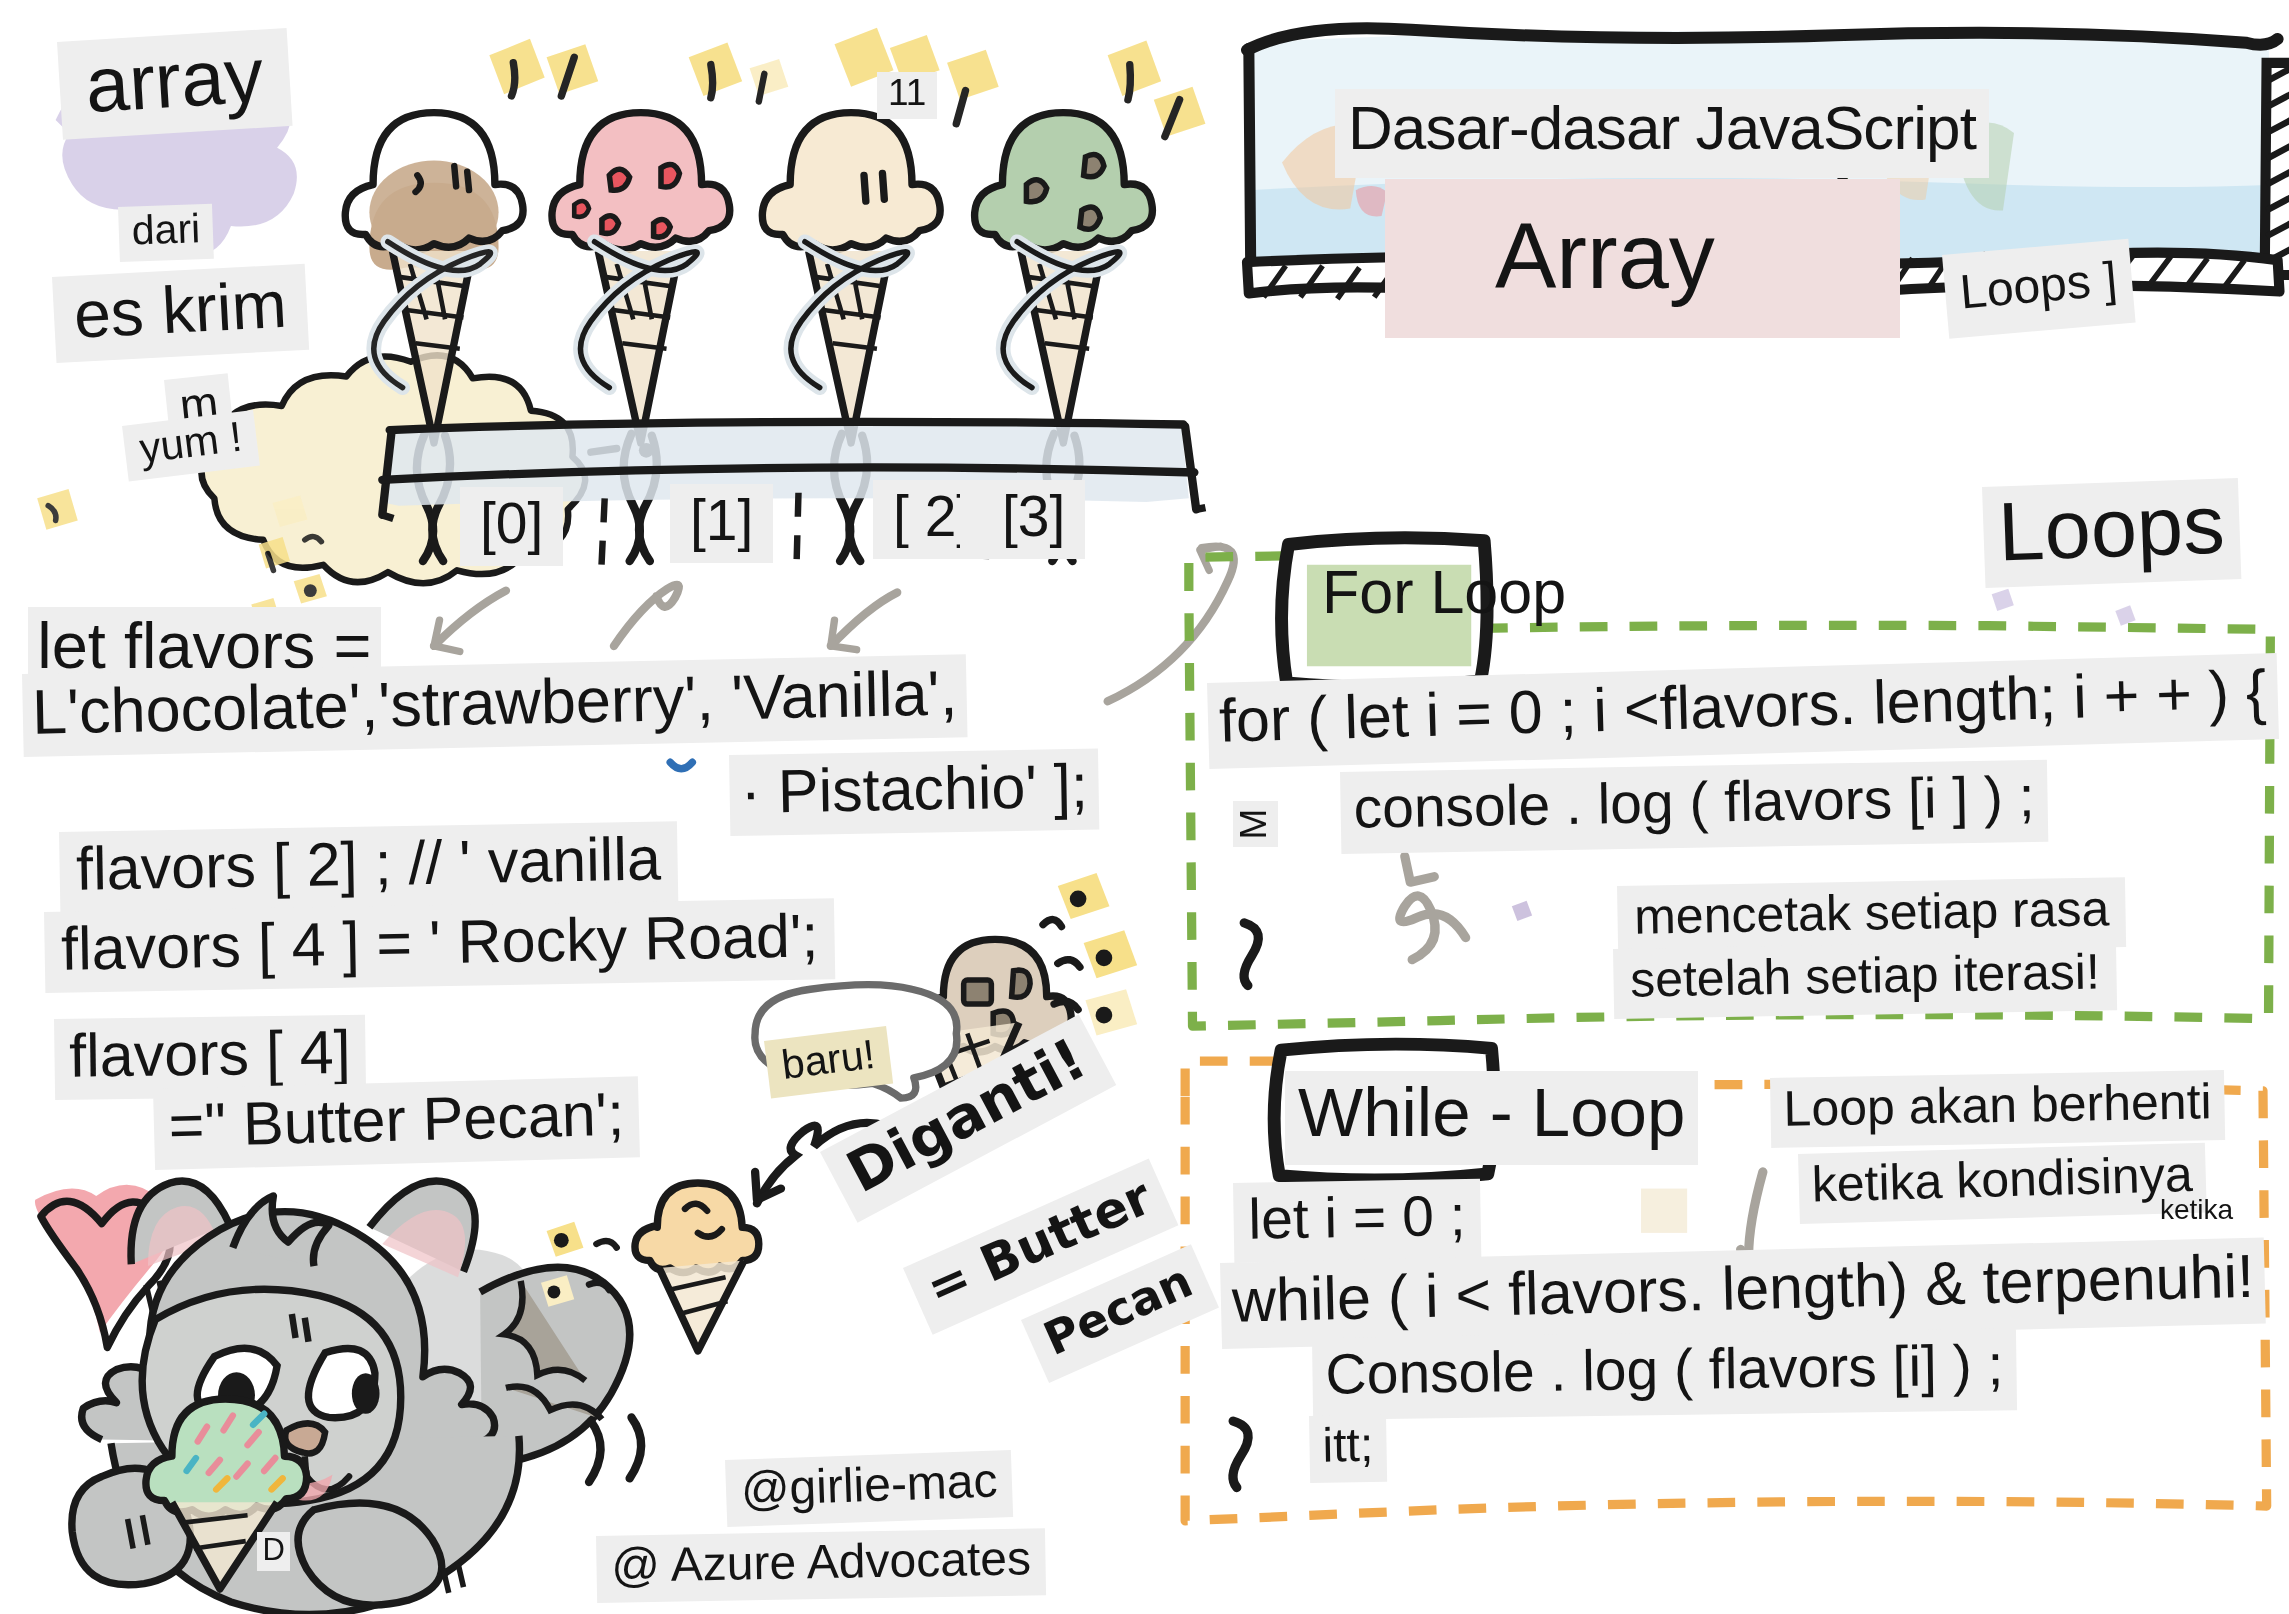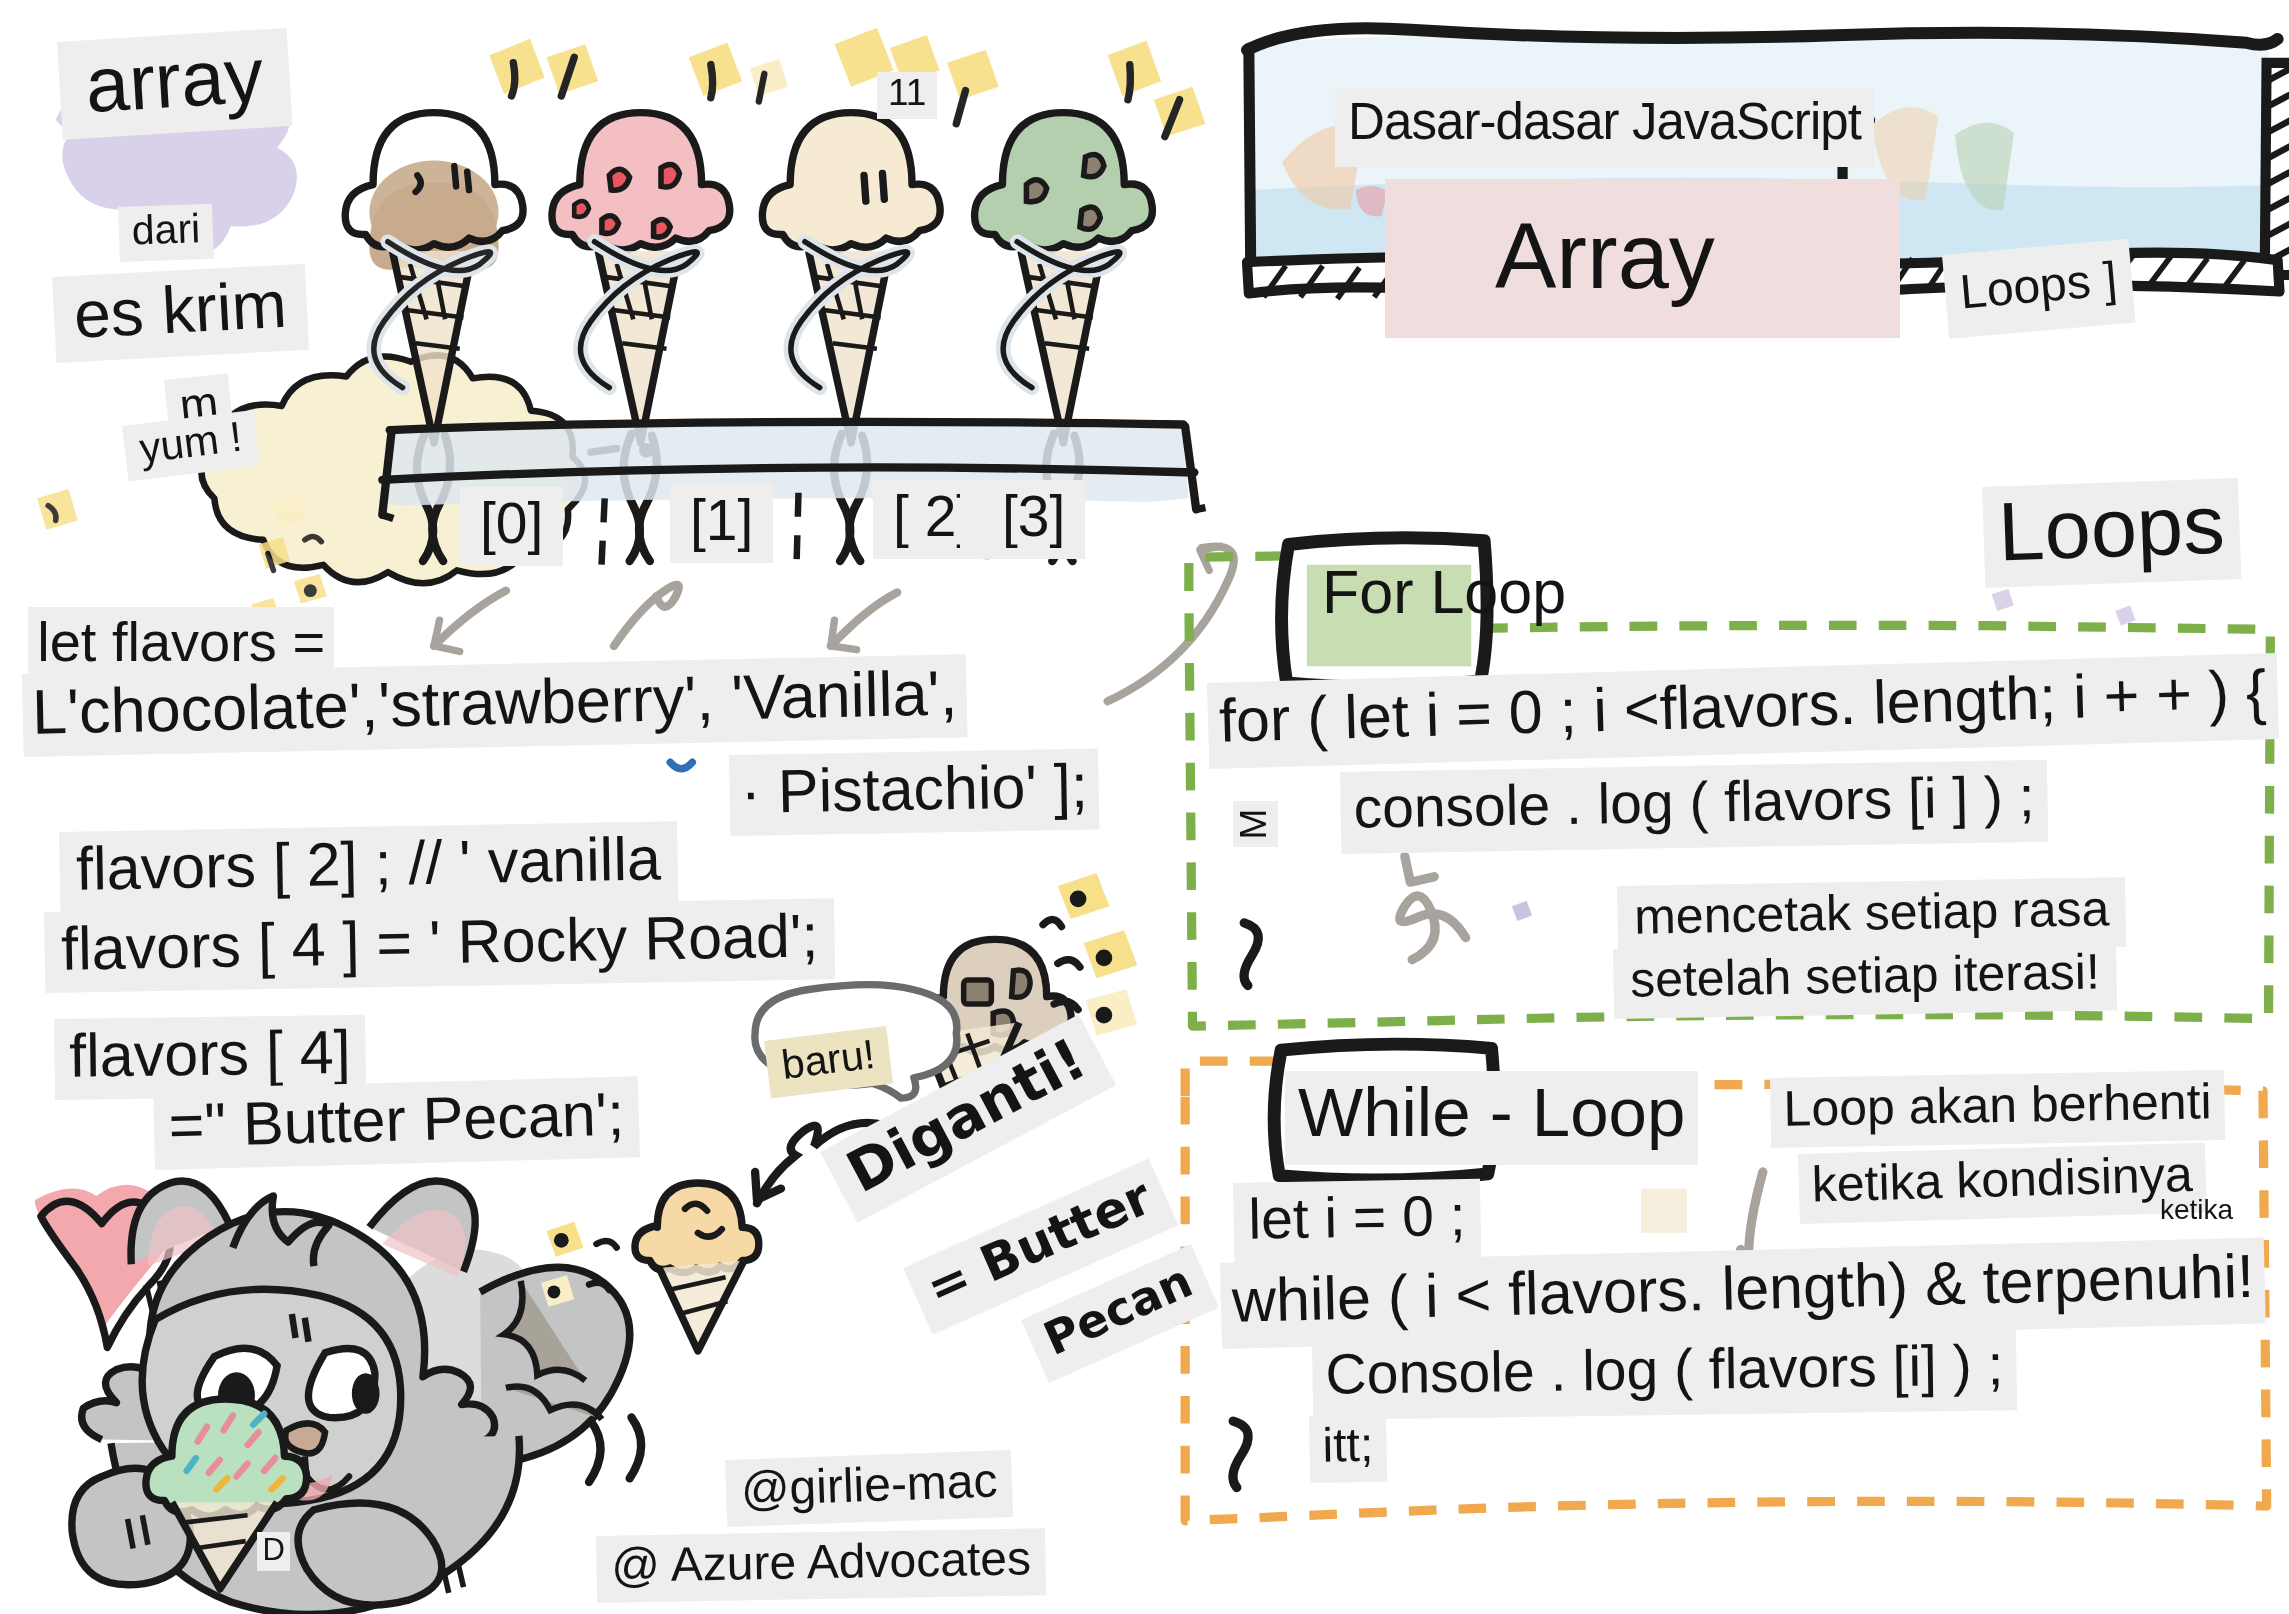--- a/index.html
+++ b/index.html
@@ -335,37 +335,37 @@
   <div class="lbl" style="left:164px;top:380px;padding:3.7px 13px 9.2px 13px;font-size:46px;transform:rotate(-6deg);">m</div>
   <div class="lbl" style="left:122px;top:426px;padding:3.7px 14.8px 9.2px 14.8px;font-size:42px;transform:rotate(-7deg);">yum !</div>
 
   <div class="lbl" style="left:877px;top:72px;padding:1.8px 11px 7.4px 11px;font-size:37px;">11</div>
 
   <div class="lbl" style="left:460px;top:487px;padding:7.4px 20px 13px 20px;font-size:57px;">[0]</div>
   <div class="lbl" style="left:670px;top:484px;padding:7.4px 20px 13px 20px;font-size:57px;">[1]</div>
   <div class="lbl" style="left:873px;top:480px;padding:7.4px 20px 13px 20px;font-size:57px;">[ 2]</div>
   <div class="lbl" style="left:960px;top:480px;padding:7.4px 20px 13px 42px;font-size:57px;">[3]</div>
 
-  <div class="lbl" style="left:28px;top:607px;padding:5.5px 9.2px 13px 9.2px;font-size:56px;">let flavors =</div>
+  <div class="lbl" style="left:28px;top:607px;padding:5.5px 9.2px 13px 9.2px;font-size:65px;">let flavors =</div>
   <div class="lbl" style="left:22px;top:674px;padding:5.5px 9.2px 13px 9.2px;font-size:63px;transform:rotate(-1.2deg);">L'chocolate','strawberry', 'Vanilla',</div>
   <div class="lbl" style="left:729px;top:755px;padding:5.5px 11px 13px 11px;font-size:61px;transform:rotate(-1deg);">· Pistachio' ];</div>
   <div class="lbl" style="left:59px;top:832px;padding:5.5px 16.6px 13px 16.6px;font-size:61px;transform:rotate(-1deg);">flavors [ 2] ; // ' vanilla</div>
   <div class="lbl" style="left:44px;top:912px;padding:5.5px 16.6px 13px 16.6px;font-size:61px;transform:rotate(-1deg);">flavors [ 4 ] = ' Rocky Road';</div>
   <div class="lbl" style="left:54px;top:1019px;padding:5.5px 14.8px 13px 14.8px;font-size:61px;transform:rotate(-0.8deg);">flavors [ 4]</div>
   <div class="lbl" style="left:153px;top:1089px;padding:5.5px 14.8px 13px 14.8px;font-size:61px;transform:rotate(-1.5deg);">=" Butter Pecan';</div>
 
   <div class="lbl" style="left:764px;top:1041px;padding:5.5px 14.8px 11px 14.8px;font-size:41px;background:#ece4c0;transform:rotate(-7deg);">baru!</div>
 
   <div class="lbl round" style="left:820px;top:1152px;padding:7.4px 16.6px 14.8px 16.6px;font-size:57px;transform:rotate(-28deg);">Diganti!</div>
   <div class="lbl round" style="left:903px;top:1268px;padding:7.4px 14.8px 14.8px 14.8px;font-size:50px;transform:rotate(-24deg);">= Butter</div>
   <div class="lbl round" style="left:1021px;top:1320px;padding:7.4px 14.8px 14.8px 14.8px;font-size:46px;transform:rotate(-24deg);">Pecan</div>
 
   <div class="lbl" style="left:257px;top:1532px;padding:1.8px 5.5px 5.5px 5.5px;font-size:31px;">D</div>
 
-  <div class="lbl cond" style="left:1335px;top:89px;padding:7.4px 13px 18.5px 13px;font-size:51px;letter-spacing:-0.9px;">Dasar-dasar JavaScript</div>
+  <div class="lbl cond" style="left:1335px;top:89px;padding:7.4px 13px 18.5px 13px;font-size:62px;letter-spacing:-0.9px;">Dasar-dasar JavaScript</div>
   <div class="lbl nobg cond" style="left:1495px;top:210px;font-size:92px;">Array</div>
   <div class="lbl" style="left:1942px;top:255px;padding:14.8px 14.8px 20px 14.8px;font-size:48px;transform:rotate(-5deg);">Loops ]</div>
 
   <div class="lbl plain" style="left:1982px;top:487px;padding:3.7px 14.8px 13px 14.8px;font-size:83px;transform:rotate(-2deg);">Loops</div>
 
   <div class="lbl nobg cond" style="left:1322px;top:561px;font-size:61px;text-align:right;">For Loop</div>
   <div class="lbl cond" style="left:1207px;top:683px;padding:7.4px 11px 16.6px 11px;font-size:61px;transform:rotate(-1.6deg);">for ( let i = 0 ; i &lt;flavors. length; i + + ) {</div>
   <div class="lbl cond" style="left:1340px;top:772px;padding:7.4px 13px 16.6px 13px;font-size:57px;transform:rotate(-1deg);">console . log ( flavors [i ] ) ;</div>
   <div class="lbl cond" style="left:1233px;top:847px;padding:1.8px 7.4px 5.5px 7.4px;font-size:37px;transform:rotate(-90deg);">M</div>
   <div class="lbl cond" style="left:1617px;top:886px;padding:5.5px 16.6px 13px 16.6px;font-size:50px;transform:rotate(-1deg);">mencetak setiap rasa</div>

